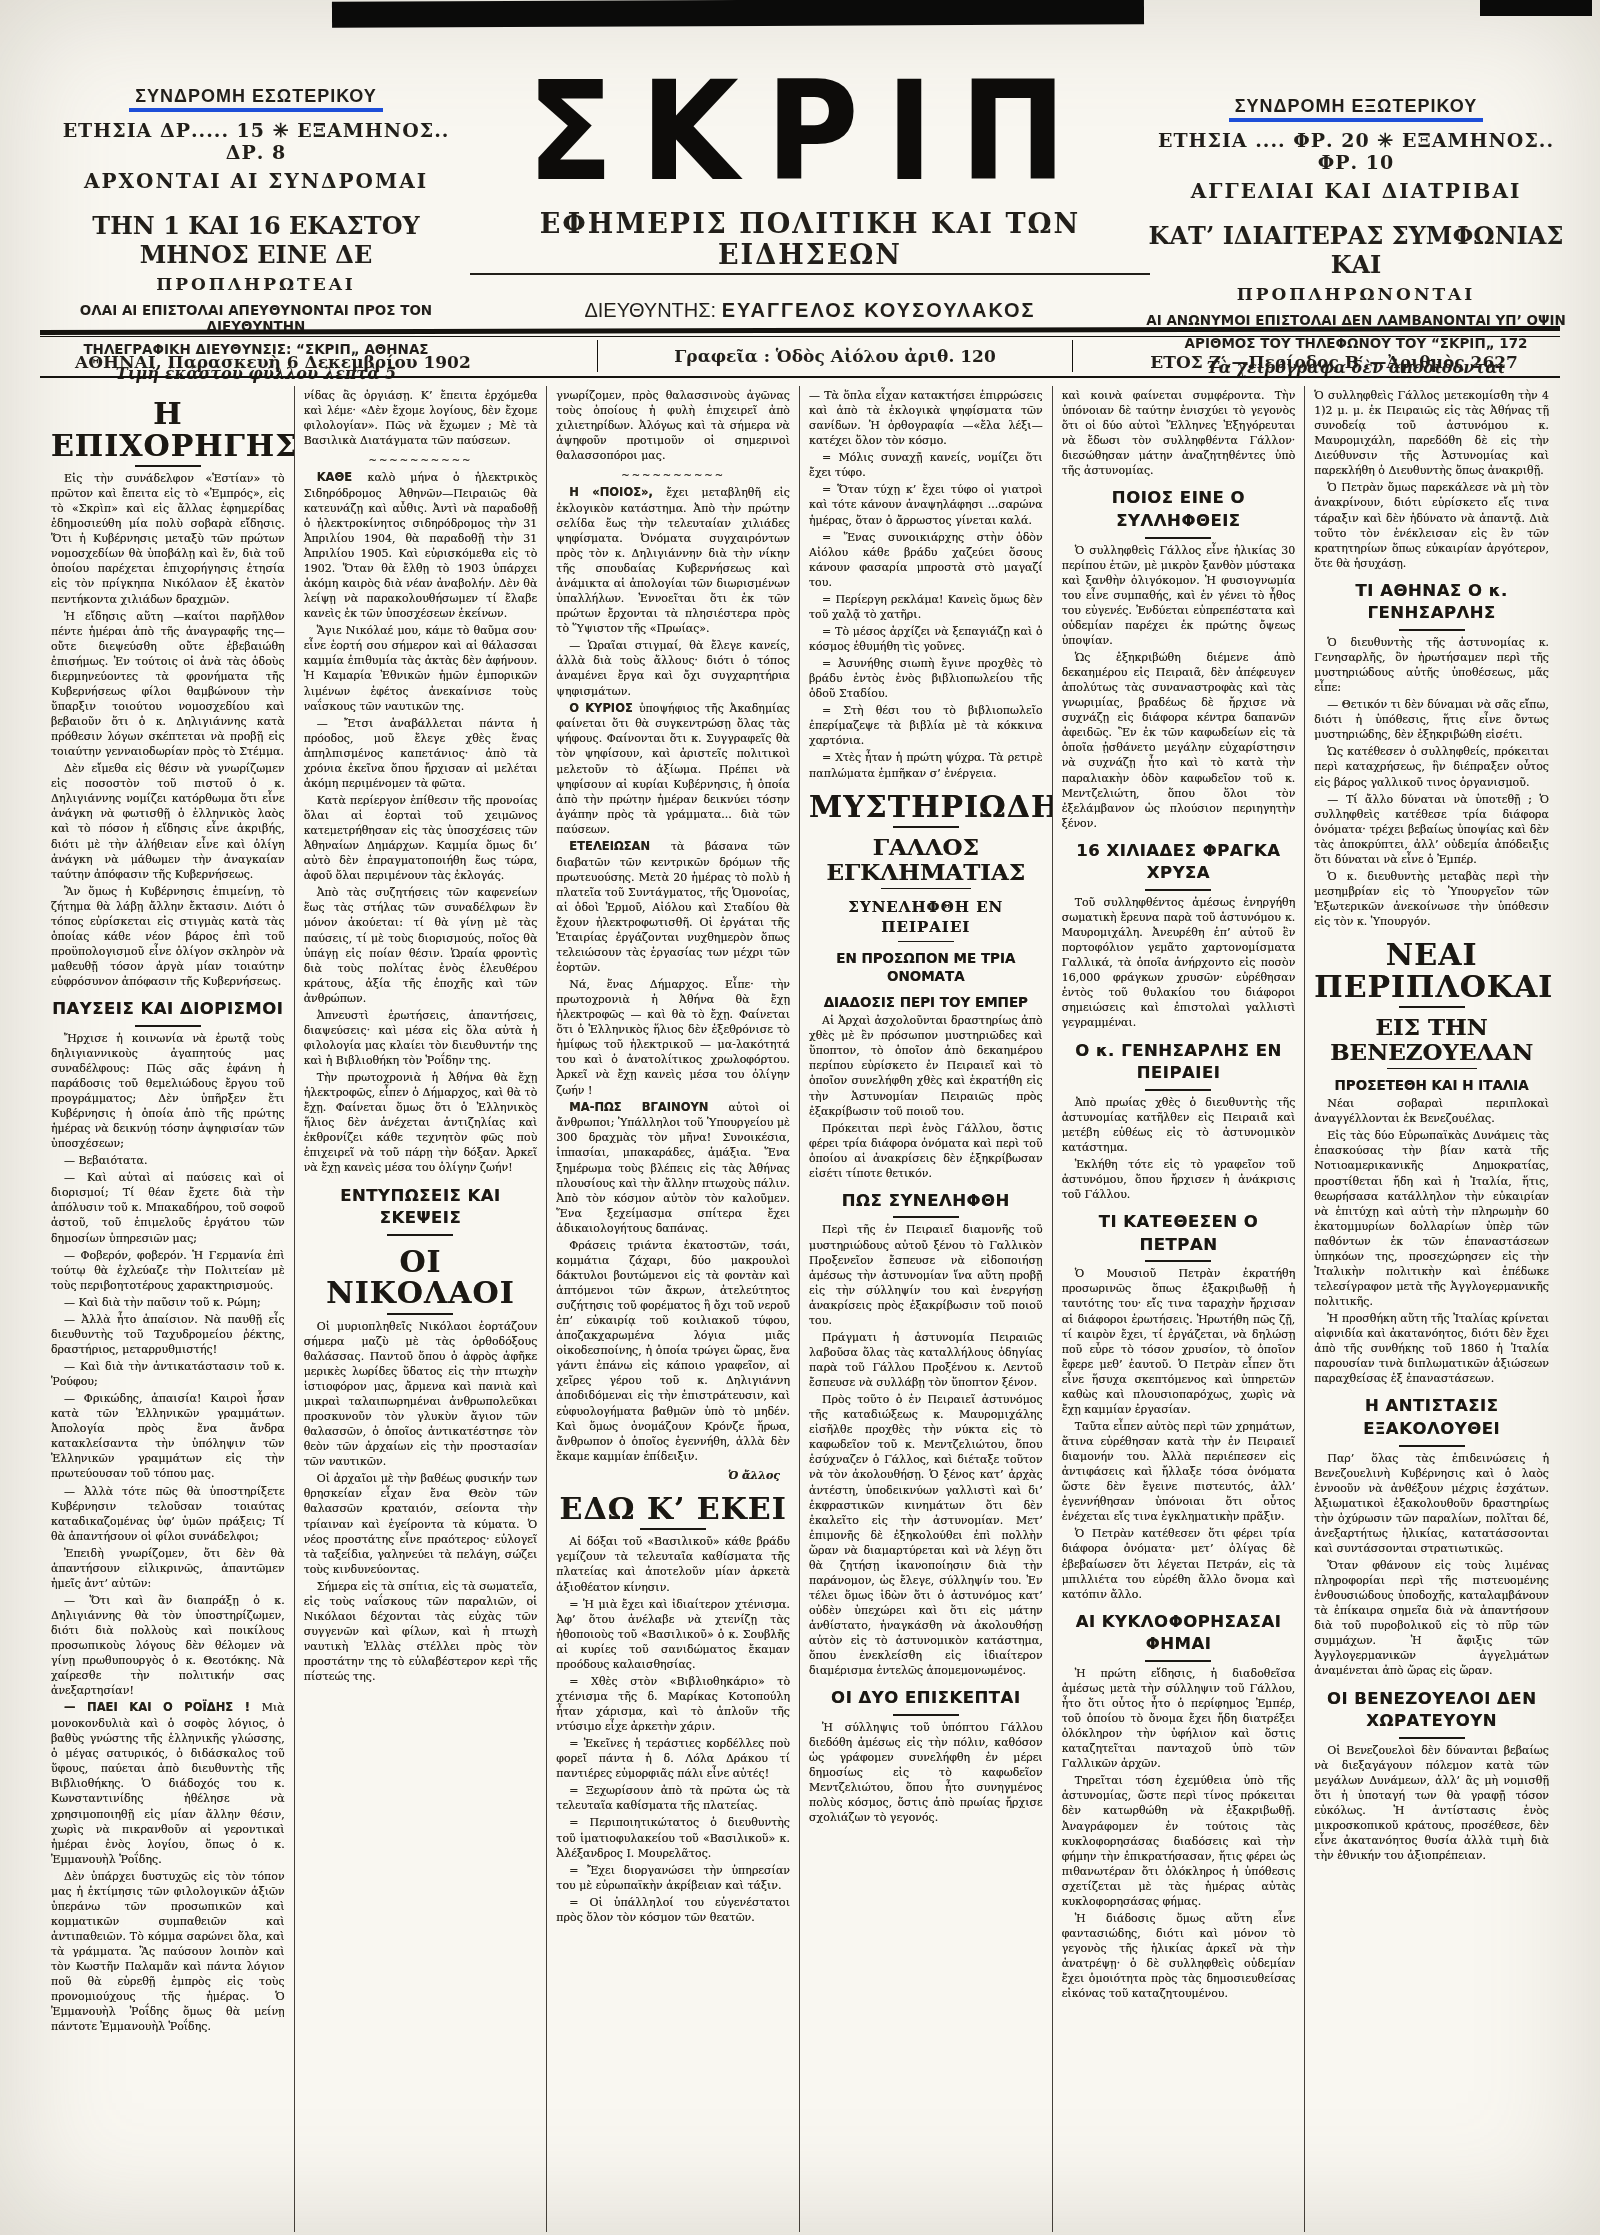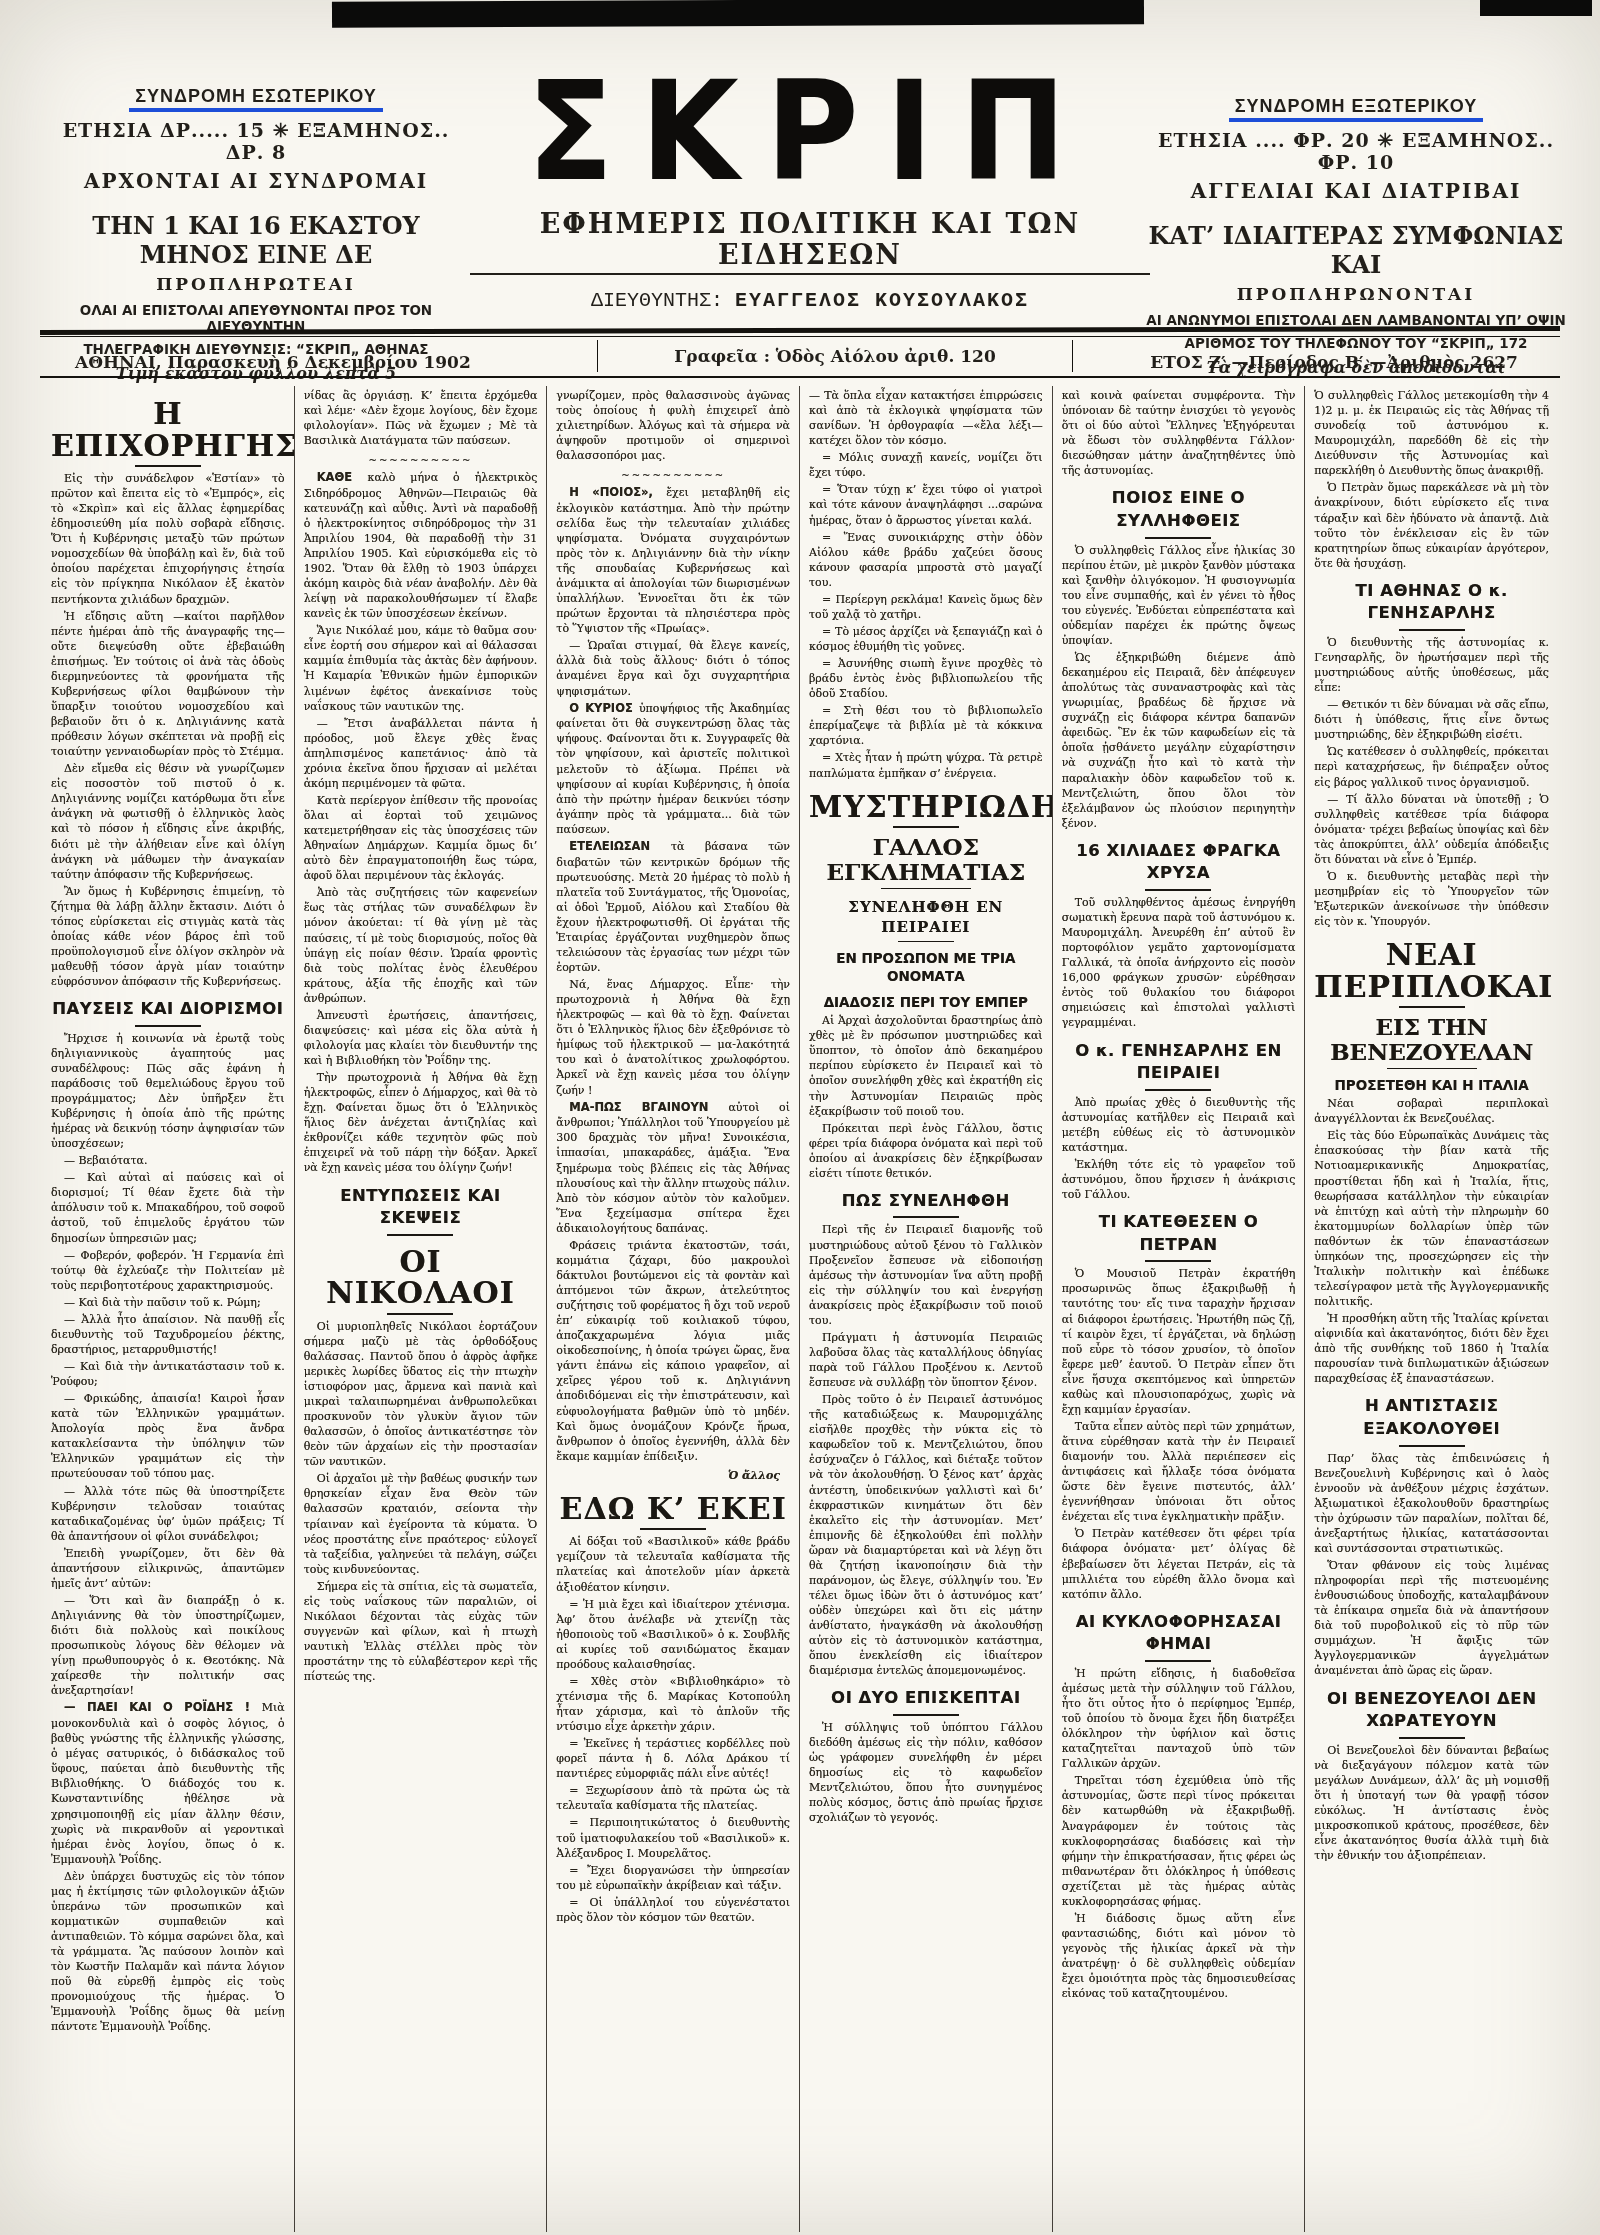--- a/index.html
+++ b/index.html
@@ -18,21 +18,21 @@
   .subbox .l3{font-size:24px;font-weight:bold;margin-top:18px;}
   .subbox .l4{font-size:17px;font-weight:bold;margin-top:5px;letter-spacing:3px;}
   .subbox .l5{font-size:13.5px;font-weight:bold;margin-top:8px;font-family:"DejaVu Sans",sans-serif;}
   .subbox .l6{font-size:13.5px;font-weight:bold;margin-top:7px;font-family:"DejaVu Sans",sans-serif;}
   .subbox .l7{font-size:16px;font-style:italic;font-weight:bold;margin-top:7px;}
   #mast-center{position:absolute;left:470px;top:64px;width:680px;text-align:center;}
   #logo{font-family:"DejaVu Sans",sans-serif;font-weight:bold;font-size:122px;line-height:1;
         letter-spacing:26px;transform:scale(1.04,1.12);transform-origin:center top;color:#0d0c0a;}
   #subtitle{font-size:27px;font-weight:bold;letter-spacing:2px;margin-top:22px;
             display:inline-block;border-bottom:2px solid #221f1a;padding:0 10px 3px;text-align:center;}
-  #director{font-size:20px;margin-top:14px;font-family:Liberation Mono, monospace;}
+  #director{font-size:20px;margin-top:24px;font-family:Liberation Sans, sans-serif;}
   #director b{letter-spacing:2px;}
   
   .hrule{position:absolute;left:40px;width:1520px;background:#15130f;}
   #dateline{position:absolute;left:40px;top:340px;width:1520px;height:32px;display:flex;
             align-items:flex-end;font-size:17px;margin-left:35px;}
   #dateline .c1{flex:1.1;font-weight:bold;}
   #dateline .c2{flex:1;text-align:center;border-left:1.5px solid #15130f;border-right:1.5px solid #15130f;
                 height:100%;display:flex;align-items:center;justify-content:center;font-weight:bold;}
   #dateline .c3{flex:1.1;text-align:center;font-weight:bold;}
   

